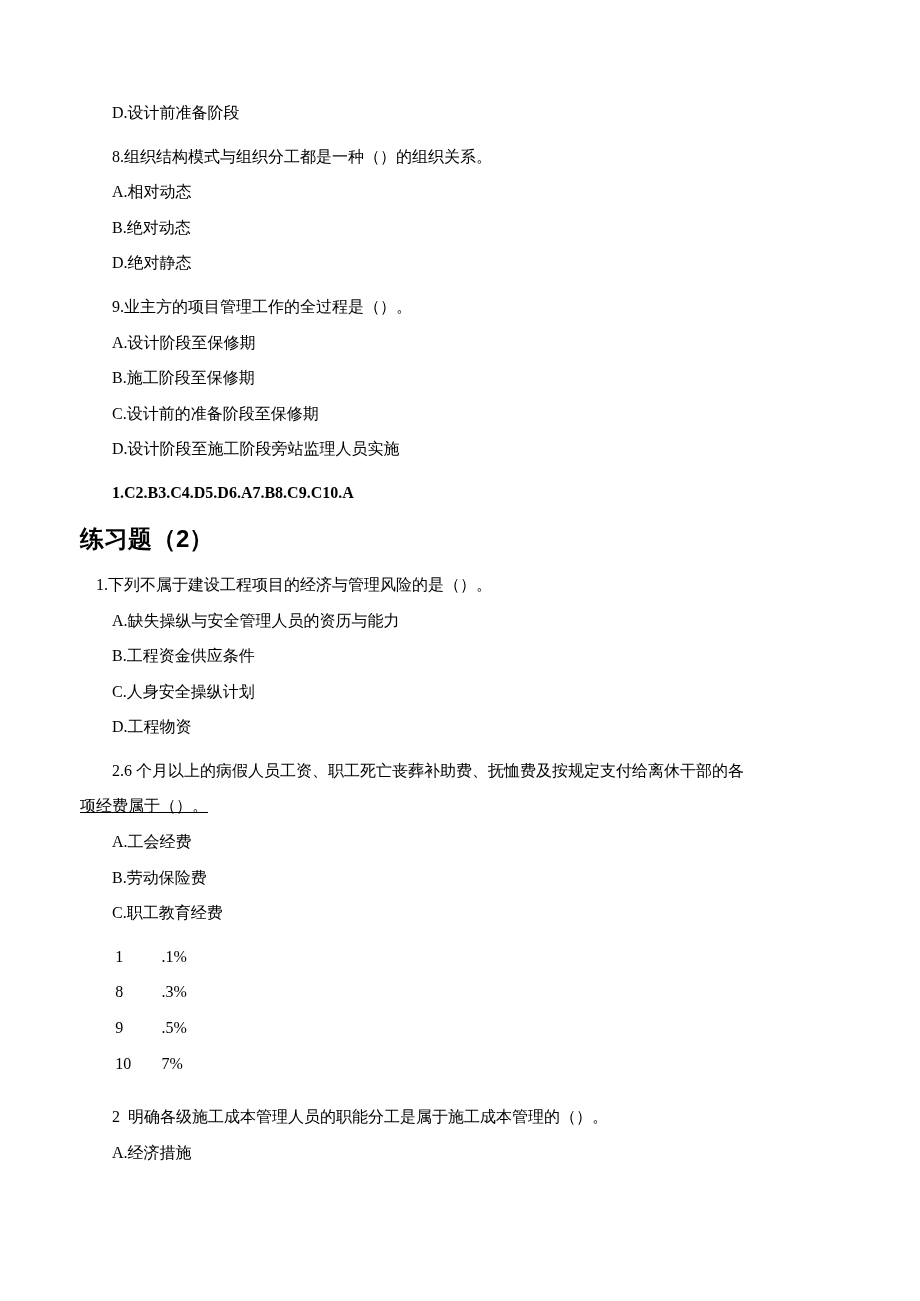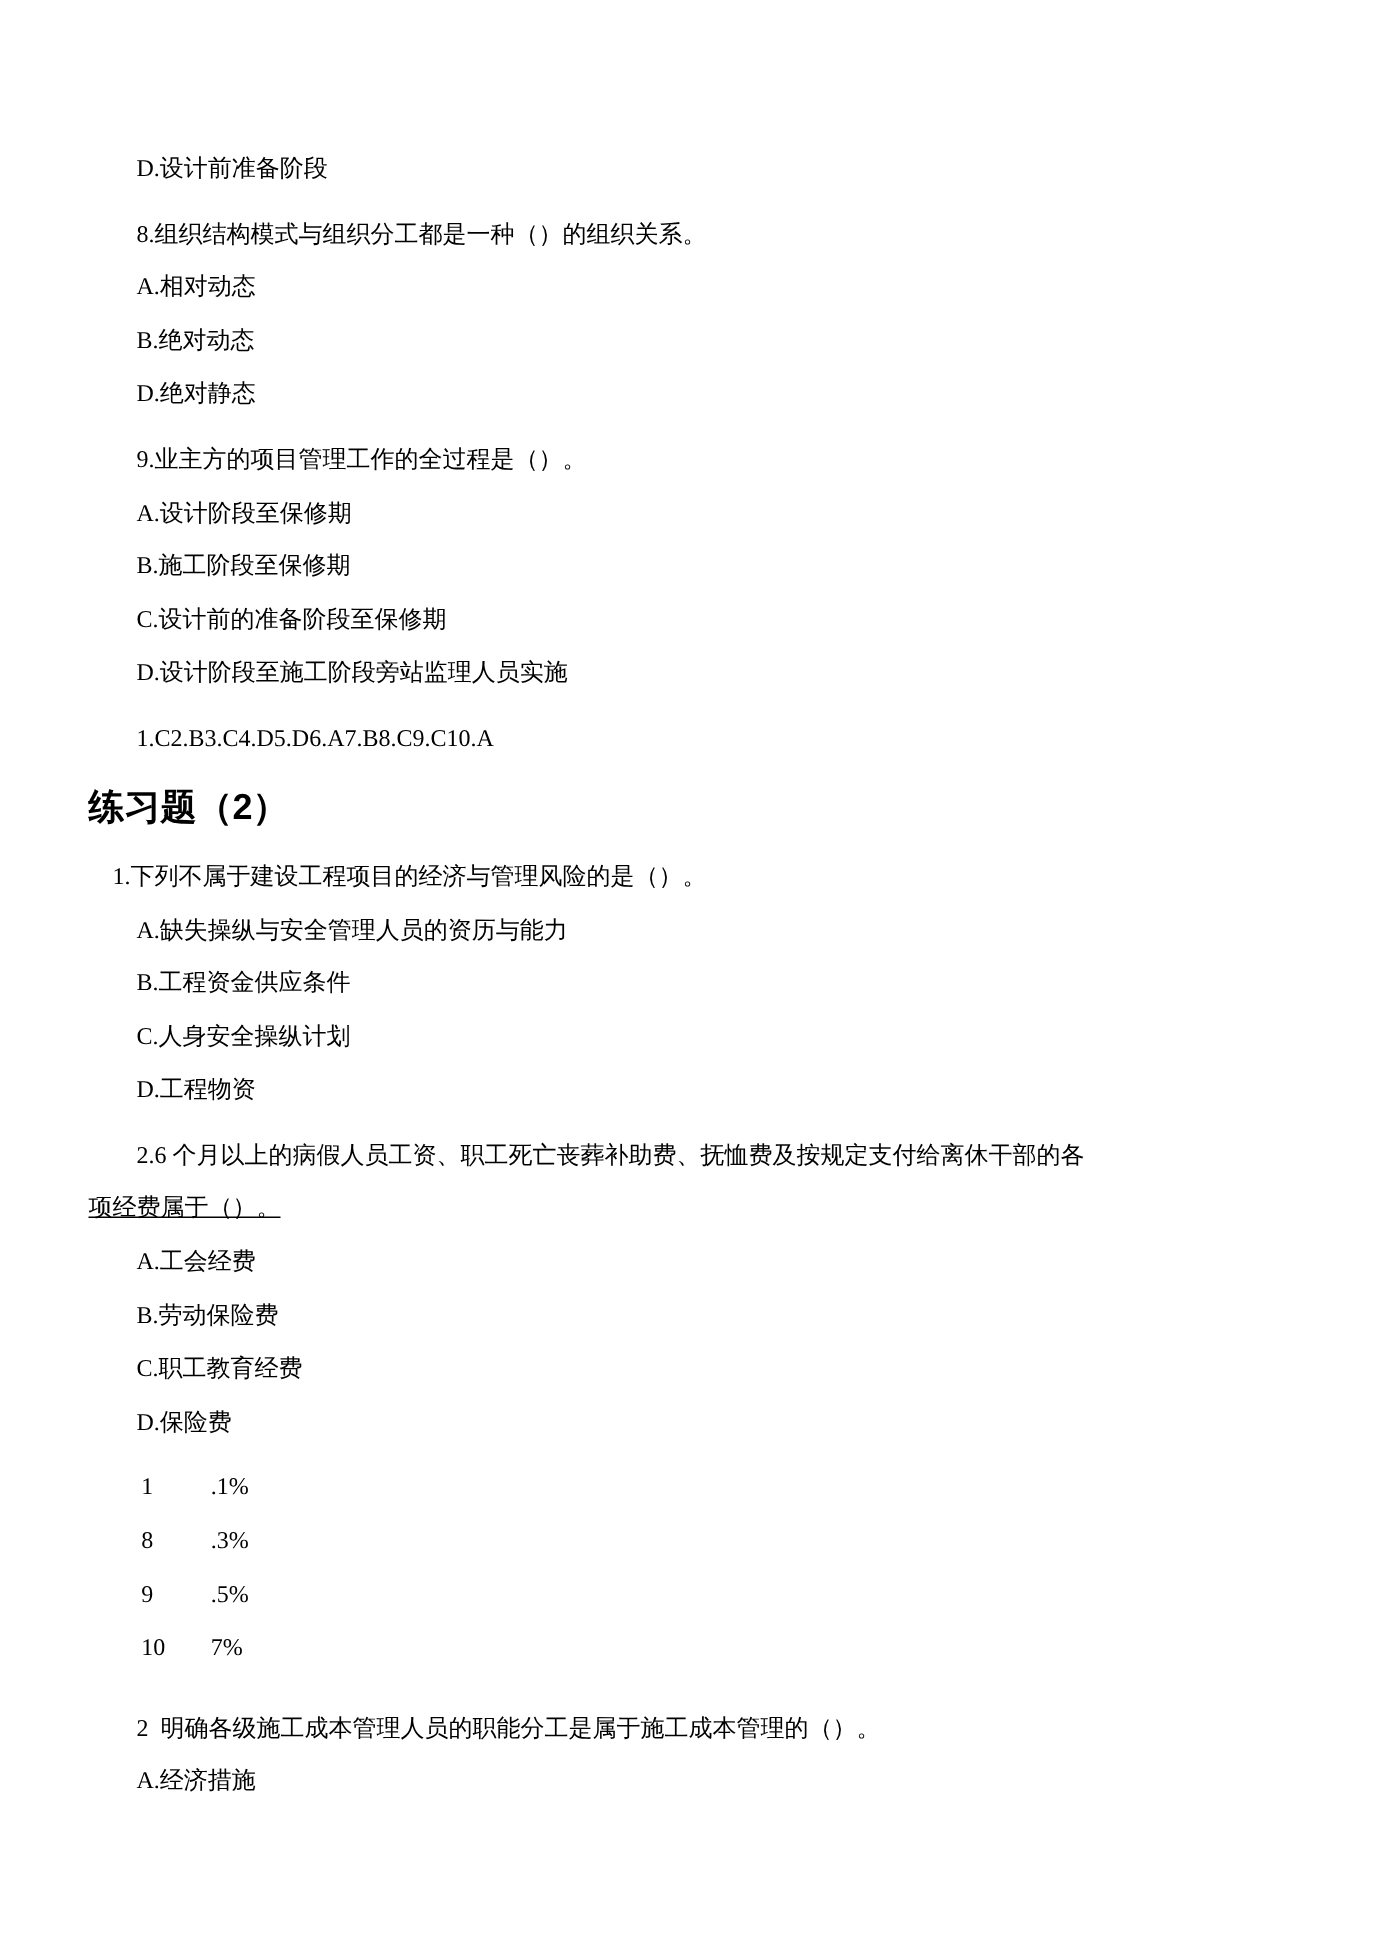--- a/index.html
+++ b/index.html
@@ -6,37 +6,38 @@
     body {
       width: 920px;
       background: #fff;
       font-family: "SimSun", "宋体", serif;
       font-size: 16px;
       color: #000;
       line-height: 1.6;
       padding: 100px 0 80px 0;
     }
     .content {
-      padding: 0 130px 0 59px;
+      padding: 0 130px 0 80px;
     }
     .line {
       margin-bottom: 10px;
       text-indent: 2em;
     }
     .line-no-indent {
       margin-bottom: 10px;
       text-indent: 0;
       text-decoration: underline;
     }
     .block {
       margin-bottom: 18px;
     }
     .answers {
       margin-top: 8px;
       margin-bottom: 14px;
+      font-weight: bold;
     }
     .section-heading {
       font-size: 24px;
       font-weight: bold;
       margin: 12px 0 14px 0;
       font-family: "SimHei", "黑体", sans-serif;
     }
     .q-cont-indent {
       text-indent: 0;
       margin-left: 0;
@@ -94,21 +95,20 @@
     <div class="line">C.人身安全操纵计划</div>
     <div class="line">D.工程物资</div>
   </div>
 
   <div class="block">
     <div class="line">2.6 个月以上的病假人员工资、职工死亡丧葬补助费、抚恤费及按规定支付给离休干部的各</div>
     <div class="line-no-indent q-cont-indent">项经费属于（）。</div>
     <div class="line">A.工会经费</div>
     <div class="line">B.劳动保险费</div>
     <div class="line">C.职工教育经费</div>
-    <div class="line">D.保险费</div>
   </div>
 
   <div class="block">
     <div style="padding-left:2em;">
       <table class="opt-num-table">
         <tbody>
             <tr>
           <td class="num">1</td>
           <td class="gap"></td>
           <td>.1%</td>

